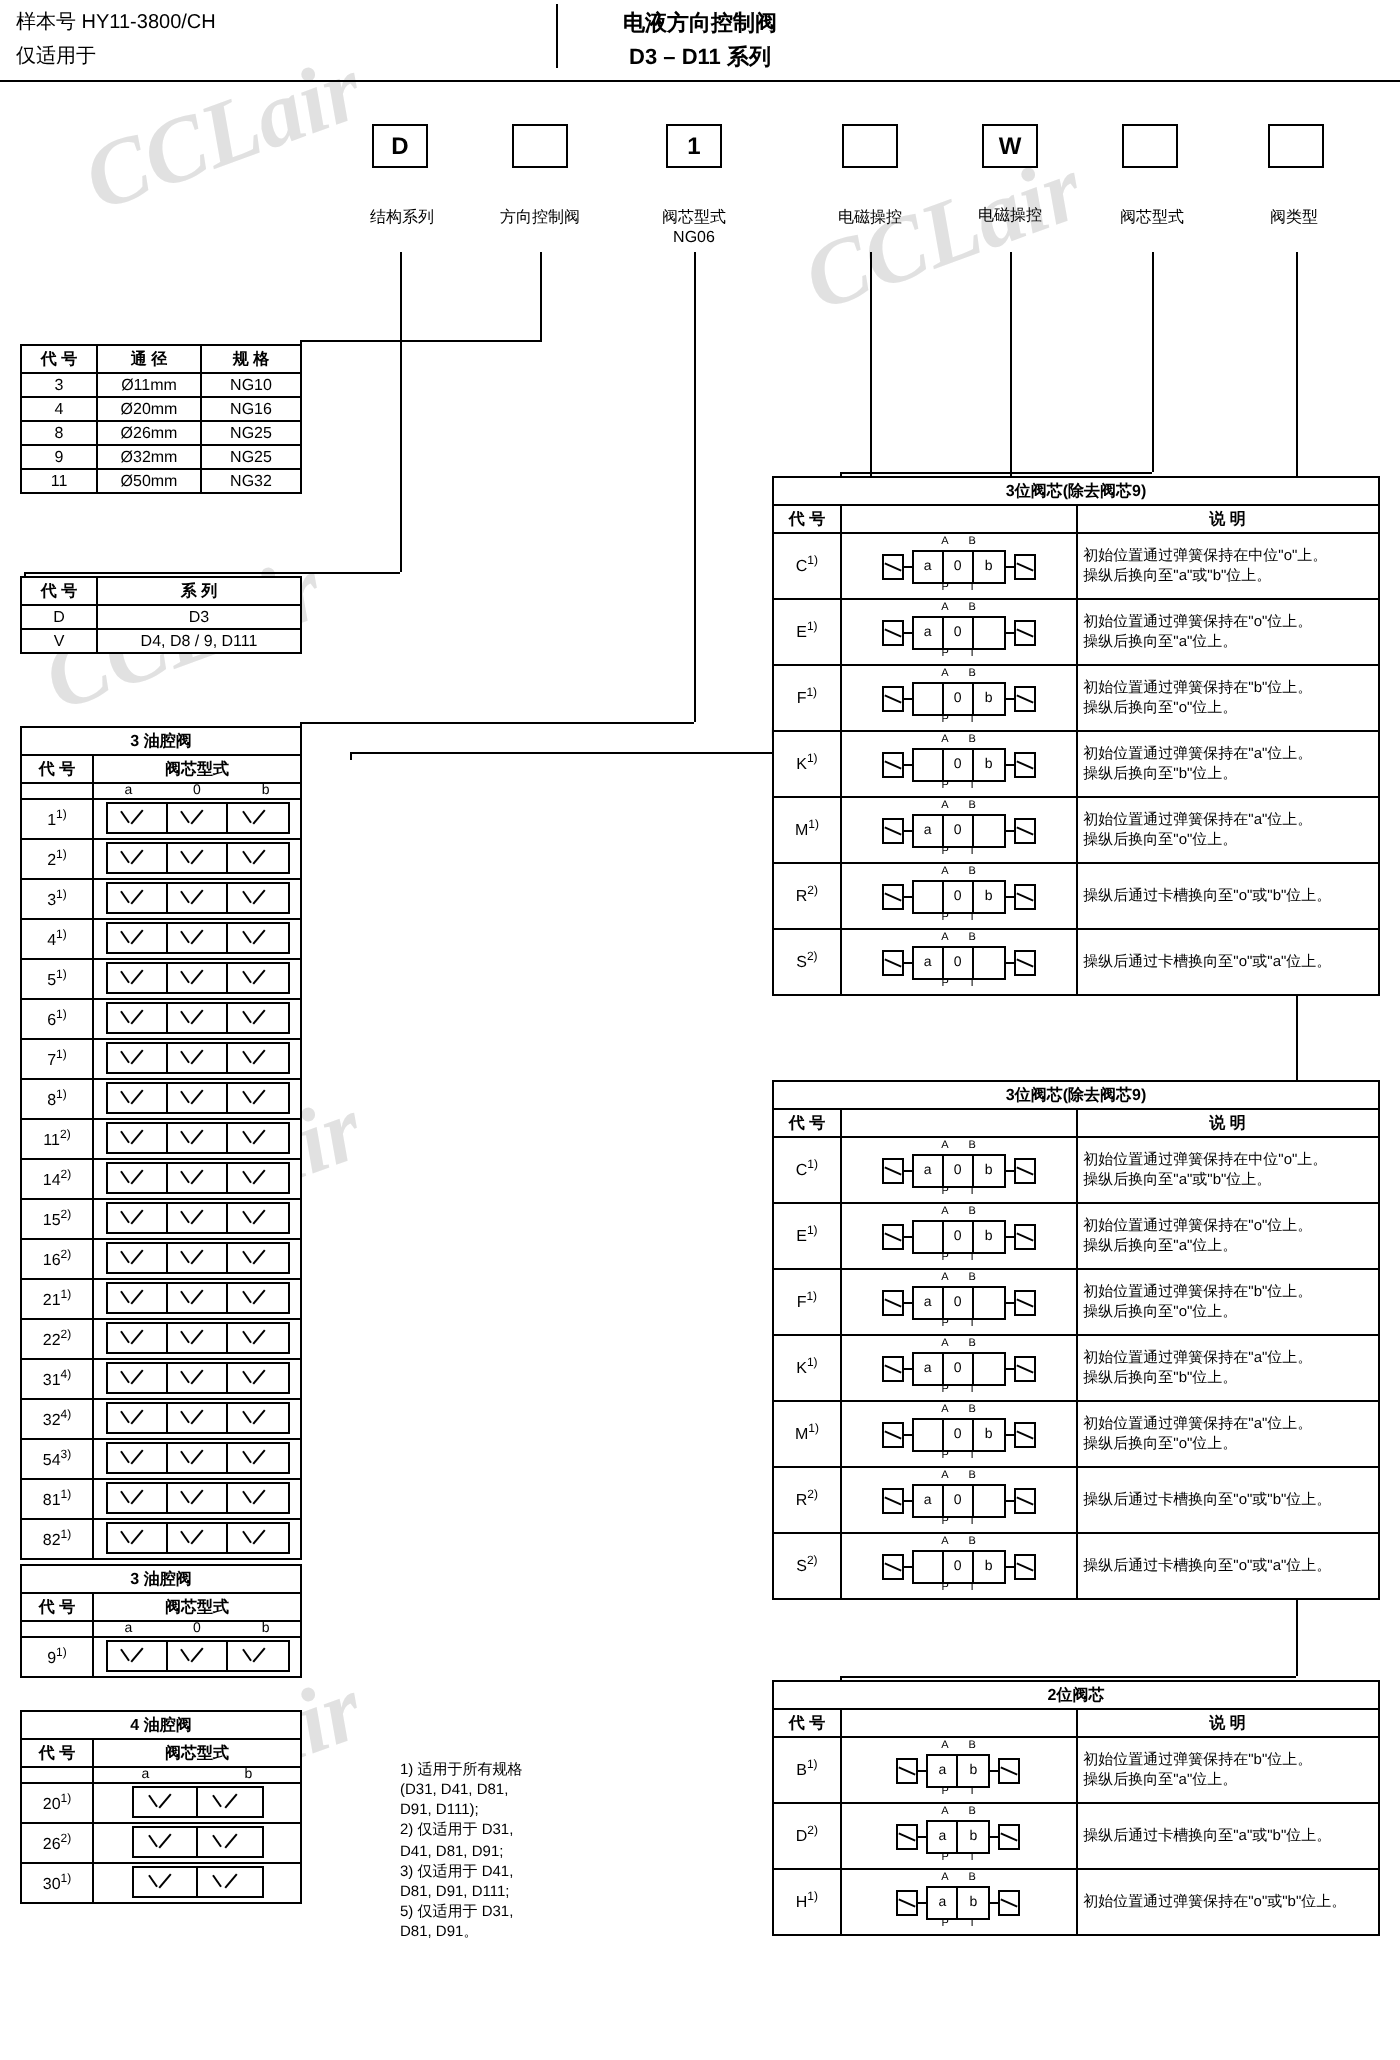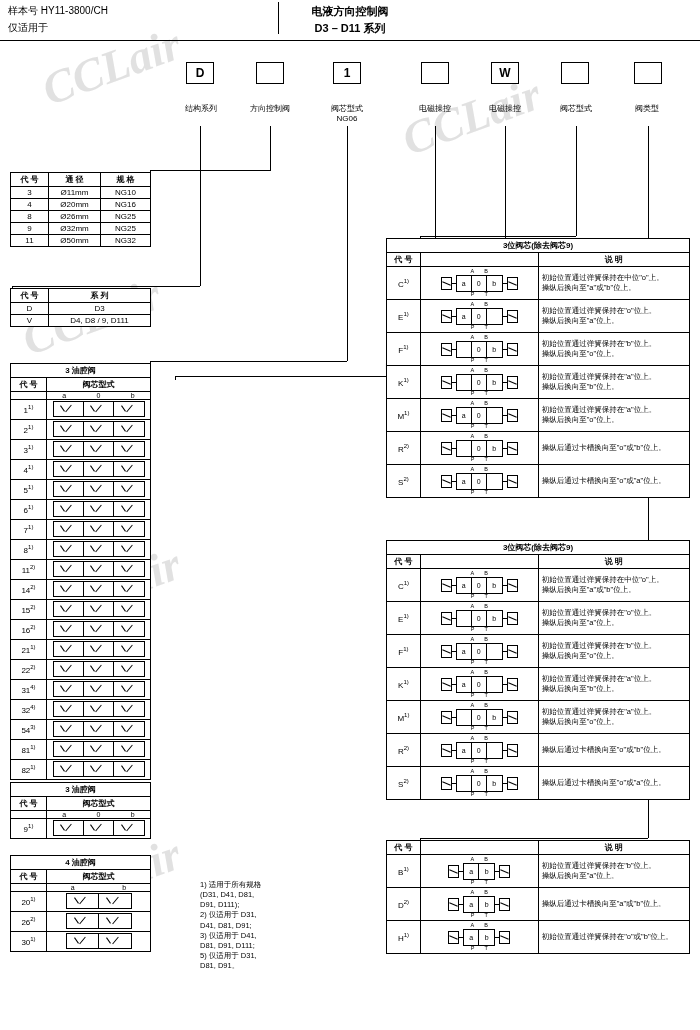--- a/index.html
+++ b/index.html
@@ -977,20 +977,23 @@
               <td style="width:152px;text-align:left;font-size:7.5px;line-height:1.3;white-space:pre-line;">操纵后通过卡槽换向至"o"或"a"位上。</td>
             </tr>
           </tbody>
         </table>
       </div>
 </div>
 
 <div class="tbl" style="left:386px; top:840px; width:304px;">
   <table class="t" style="width:304px;">
     <tbody>
+          <tr>
+            <th colspan="3">2位阀芯</th>
+          </tr>
     <tr>
       <th style="width:34px;">代 号</th>
       <th style="width:118px;"></th>
       <th style="width:152px;">说 明</th>
     </tr>
   </tbody>
       </table>
   <div id="valve2-rows">
         <table class="t" style="width:304px;margin-top:-1px;">
           <tbody>

